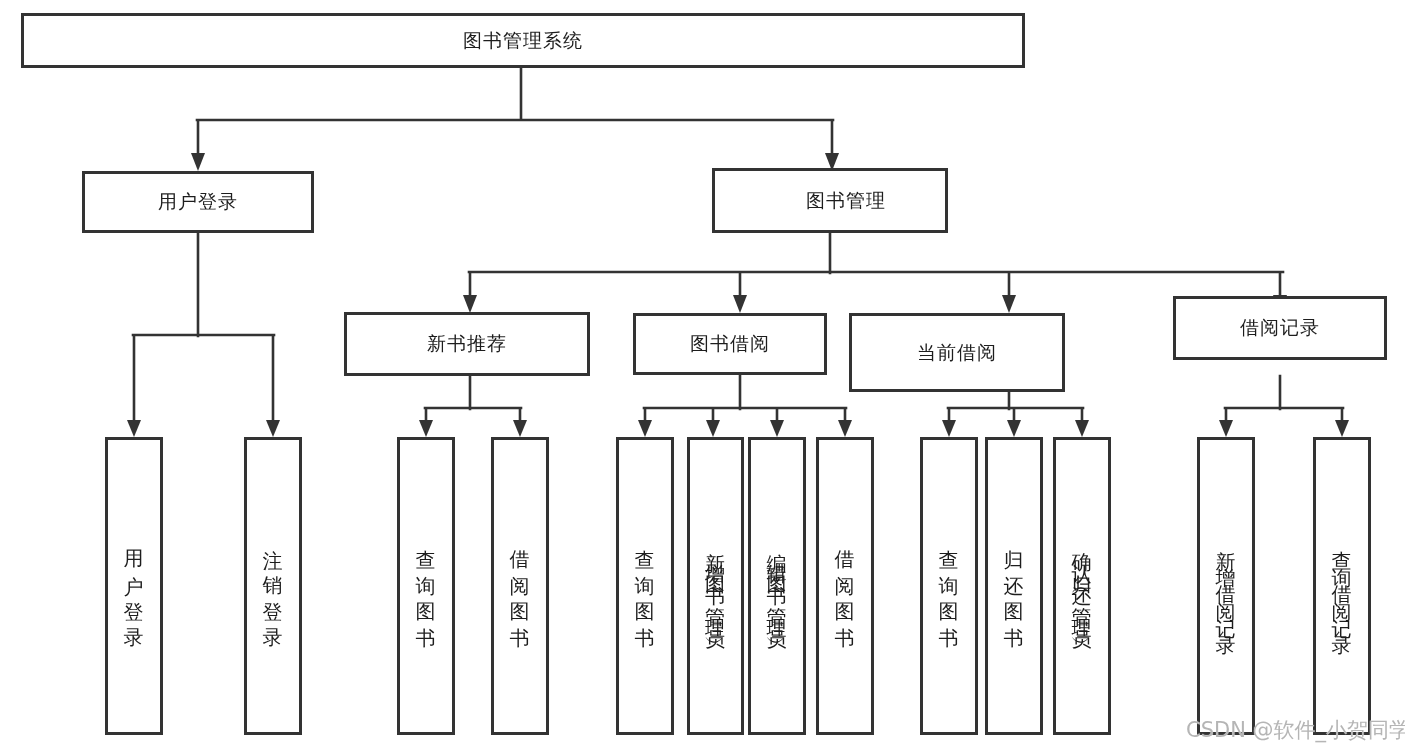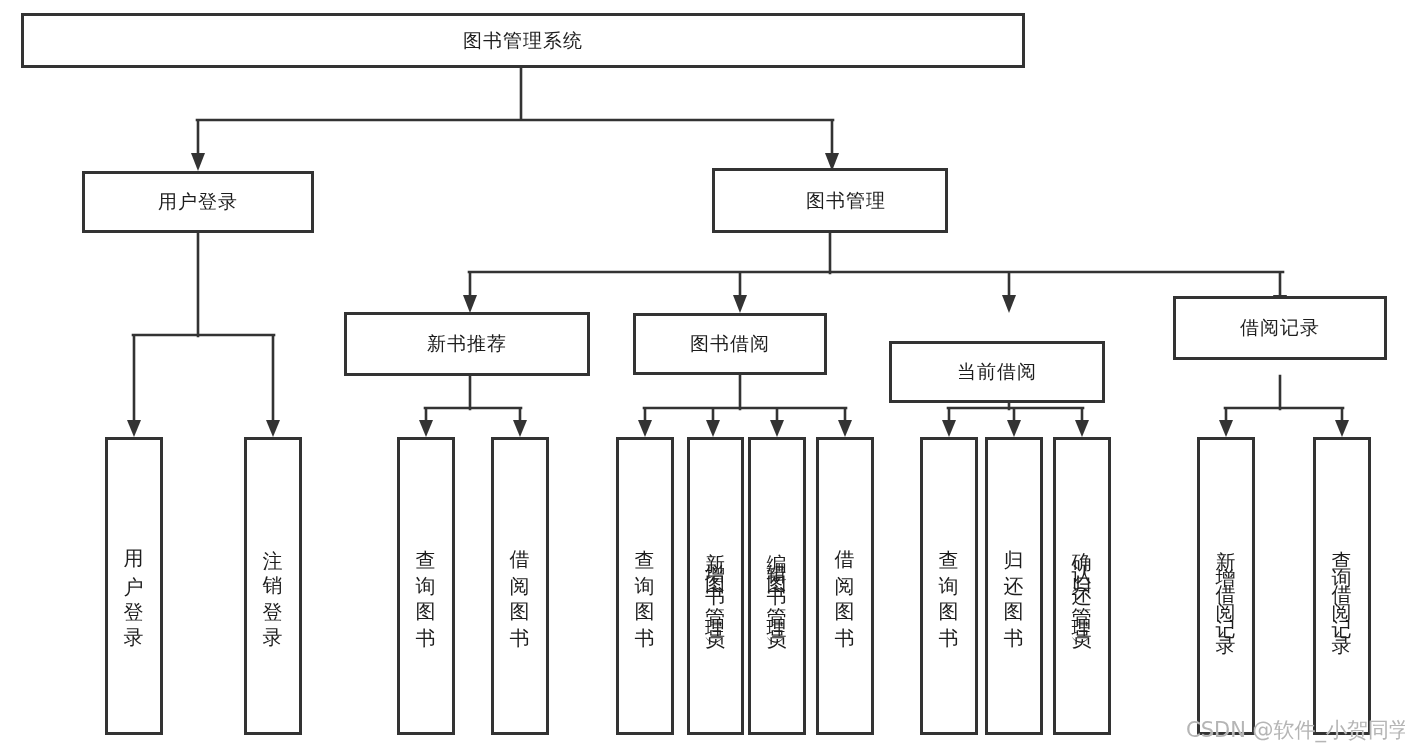--- a/index.html
+++ b/index.html
@@ -35,21 +35,21 @@
   }
   .hbox {
     font-size: 19px;
     letter-spacing: 1px;
   }
   .n-root  { left: 21px;   top: 13px;  width: 1004px; height: 55px; }
   .n-login { left: 82px;   top: 171px; width: 232px;  height: 62px; }
   .n-mgmt  { left: 712px;  top: 168px; width: 236px;  height: 65px; padding-left: 32px; }
   .n-l3-1  { left: 344px;  top: 312px; width: 246px;  height: 64px; }
   .n-l3-2  { left: 633px;  top: 313px; width: 194px;  height: 62px; }
-  .n-l3-3  { left: 889px;  top: 313px; width: 216px;  height: 62px; margin-top: 28px; }
+  .n-l3-3  { left: 849px;  top: 313px; width: 216px;  height: 79px; }
   .n-l3-4  { left: 1173px; top: 296px; width: 214px;  height: 64px; }
 
   .leaf { top: 437px; height: 298px; width: 58px; }
   .f1  { left: 105px; }
   .f2  { left: 244px; }
   .f3  { left: 397px; }
   .f4  { left: 491px; }
   .f5  { left: 616px; }
   .f6  { left: 687px; width: 57px; }
   .f7  { left: 748px; }

